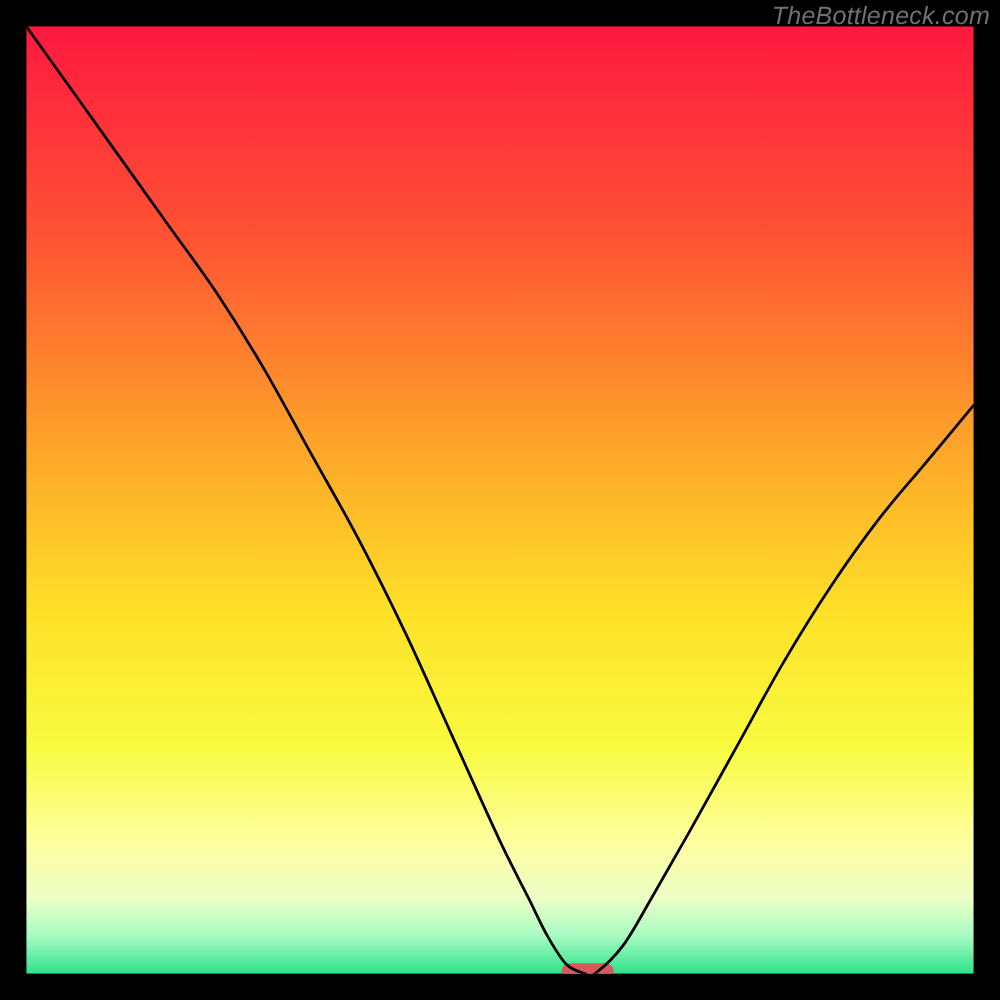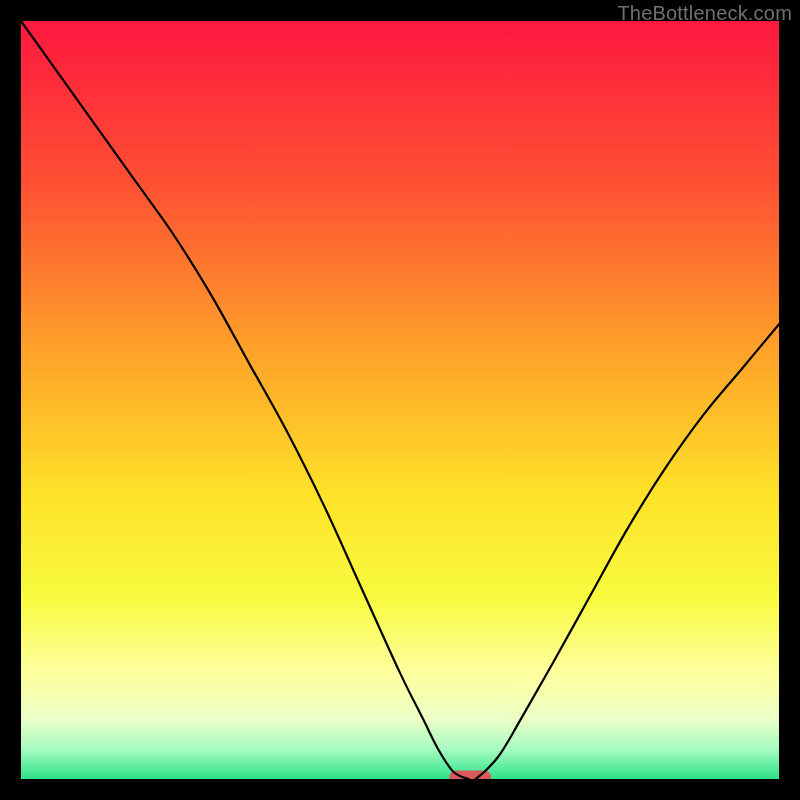--- a/index.html
+++ b/index.html
@@ -9,20 +9,21 @@
     height: 800px;
     overflow: hidden;
     background: #000;
     font-family: Arial, Helvetica, sans-serif;
   }
   .frame {
     position: relative;
     width: 800px;
     height: 782px;
     box-sizing: border-box;
+    font-style: italic;
   }
   .plot-area {
     position: absolute;
     left: 21px;
     top: 21px;
     width: 758px;
     height: 758px;
   }
   .plot-area svg {
     display: block;

